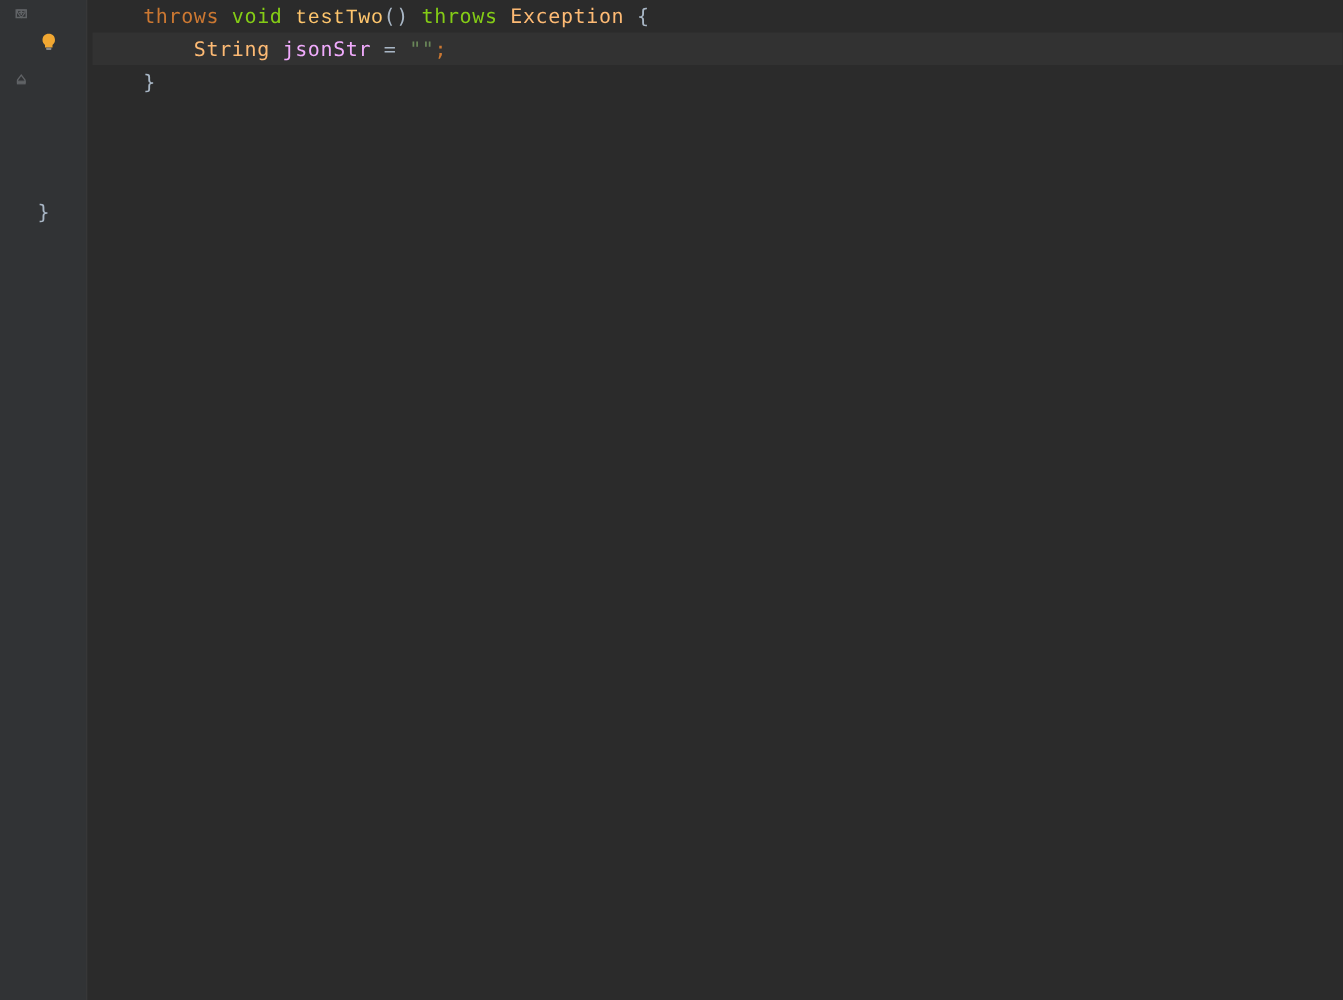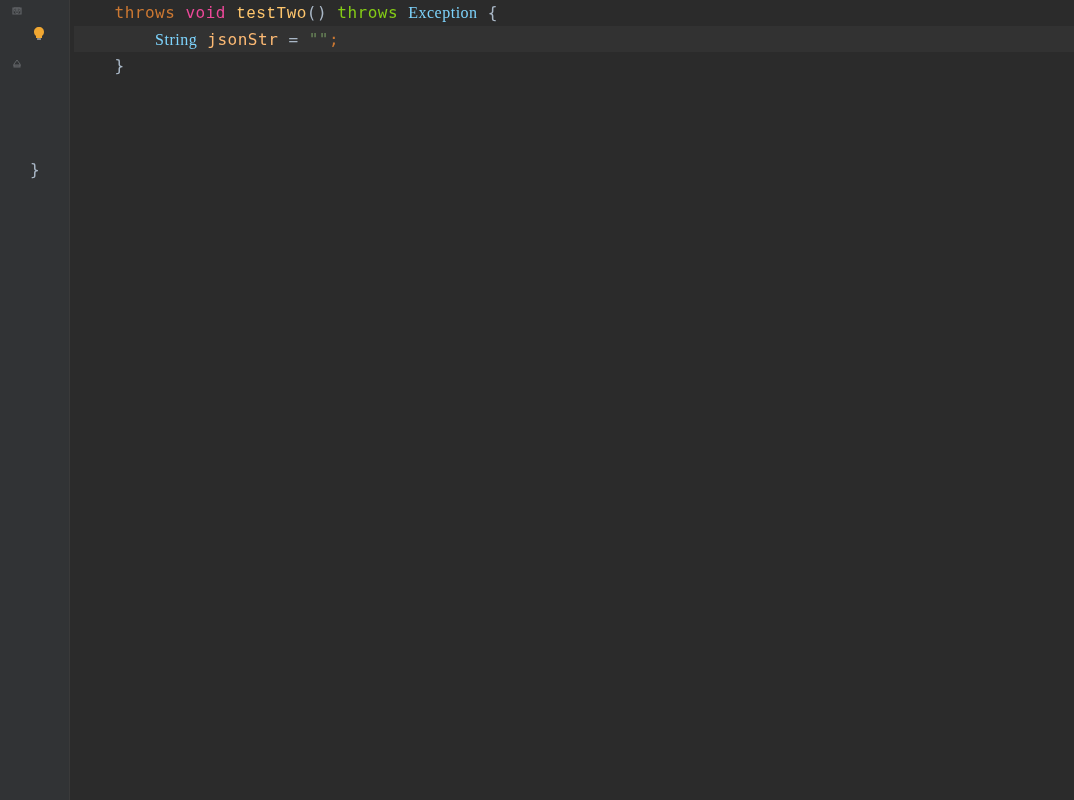--- a/index.html
+++ b/index.html
@@ -42,41 +42,40 @@
     .bulb-icon {
       position: absolute;
       left: 32px;
       top: 26px;
       width: 14px;
     }
     .kw-modifier {
       color: #cc7832;
     }
     .kw-void {
-      color: #ec4899;
+      color: #84cc16;
     }
     .kw-throws {
       color: #84cc16;
     }
     .method-name {
       color: #ffc66d;
       font-family: Liberation Mono, monospace;
     }
     .paren {
       color: #a9b7c6;
     }
     .type-name {
-      color: #7dd3fc;
-      font-family: Liberation Serif, serif;
+      color: #fdba74;
     }
     .brace {
       color: #a9b7c6;
     }
     .var-name {
-      color: #fdba74;
+      color: #f0abfc;
     }
     .equals {
       color: #a9b7c6;
     }
     .string {
       color: #6a8759;
     }
     .semi {
       color: #cc7832;
     }

